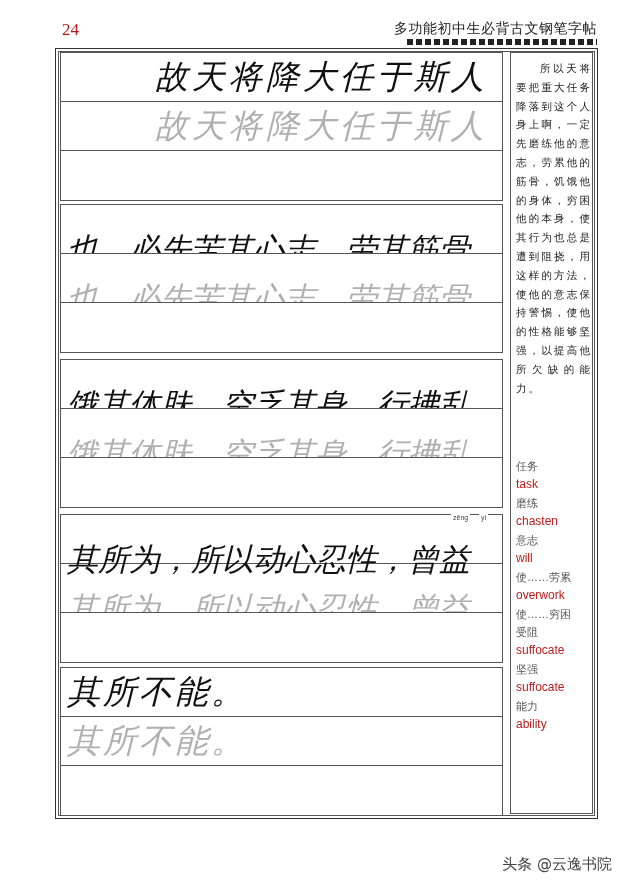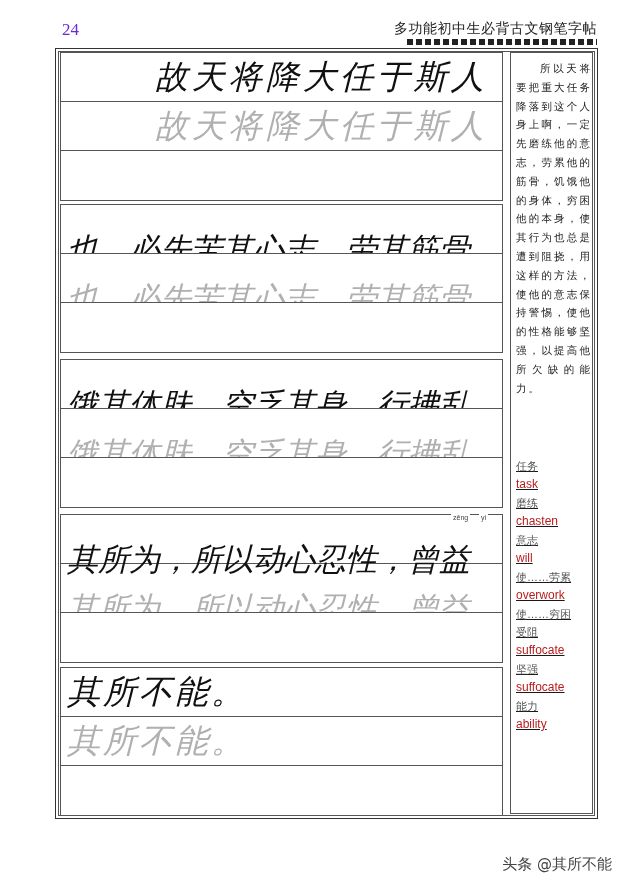--- a/index.html
+++ b/index.html
@@ -1,21 +1,21 @@
 <!DOCTYPE html>
 <html><head>
   <meta charset="utf-8">
   <style>
     * { margin: 0; padding: 0; box-sizing: border-box; }
     html, body { width: 640px; height: 887px; background: #ffffff; overflow: hidden; }
     body { position: relative; font-family: "DejaVu Serif", serif; color: #1a1a1a; }
 
     .page-number {
       position: absolute; left: 62px; top: 20px;
-      font-family: "Liberation Serif", serif; font-size: 17px; color: #6d28d9;
+      font-family: "Liberation Serif", serif; font-size: 17px; color: #b91c1c;
     }
     .book-title {
       position: absolute; right: 43px; top: 20px;
       font-family: "DejaVu Serif", serif; font-size: 14px; color: #222; letter-spacing: 0.5px;
     }
     .title-deco {
       position: absolute; right: 43px; top: 39px; width: 190px; height: 6px;
       background: repeating-linear-gradient(90deg, #222 0 6px, transparent 6px 9px);
       clip-path: polygon(0 0, 100% 0, 100% 100%, 0 100%);
     }
@@ -60,21 +60,20 @@
       border: 1px solid #555;
     }
     .translation {
       position: absolute; left: 5px; top: 6px; width: 76px;
       font-family: "DejaVu Serif", serif; font-size: 10.5px; line-height: 18.8px;
       color: #222; letter-spacing: 2px; text-indent: 24px; text-align: justify;
     }
     .glossary {
       position: absolute; left: 5px; top: 404px; width: 78px;
       font-family: "Liberation Sans", sans-serif;
-      text-decoration: underline;
     }
     .gloss-cn { font-size: 11px; line-height: 18px; color: #555; }
     .gloss-en { font-size: 12px; line-height: 19px; color: #b91c1c; margin-bottom: 0px; }
 
     .watermark {
       position: absolute; right: 28px; top: 855px;
       font-family: "DejaVu Sans", sans-serif; font-size: 15px; color: #444;
     }
   </style>
 </head>
@@ -153,13 +152,13 @@
     <div class="gloss-cn">使……穷困</div>
     <div class="gloss-cn">受阻</div>
     <div class="gloss-en">suffocate</div>
     <div class="gloss-cn">坚强</div>
     <div class="gloss-en">suffocate</div>
     <div class="gloss-cn">能力</div>
     <div class="gloss-en">ability</div>
   </div>
 </div>
 
-<div class="watermark">头条 @其所不能</div>
+<div class="watermark">头条 @云逸书院</div>
 
 </body></html>

